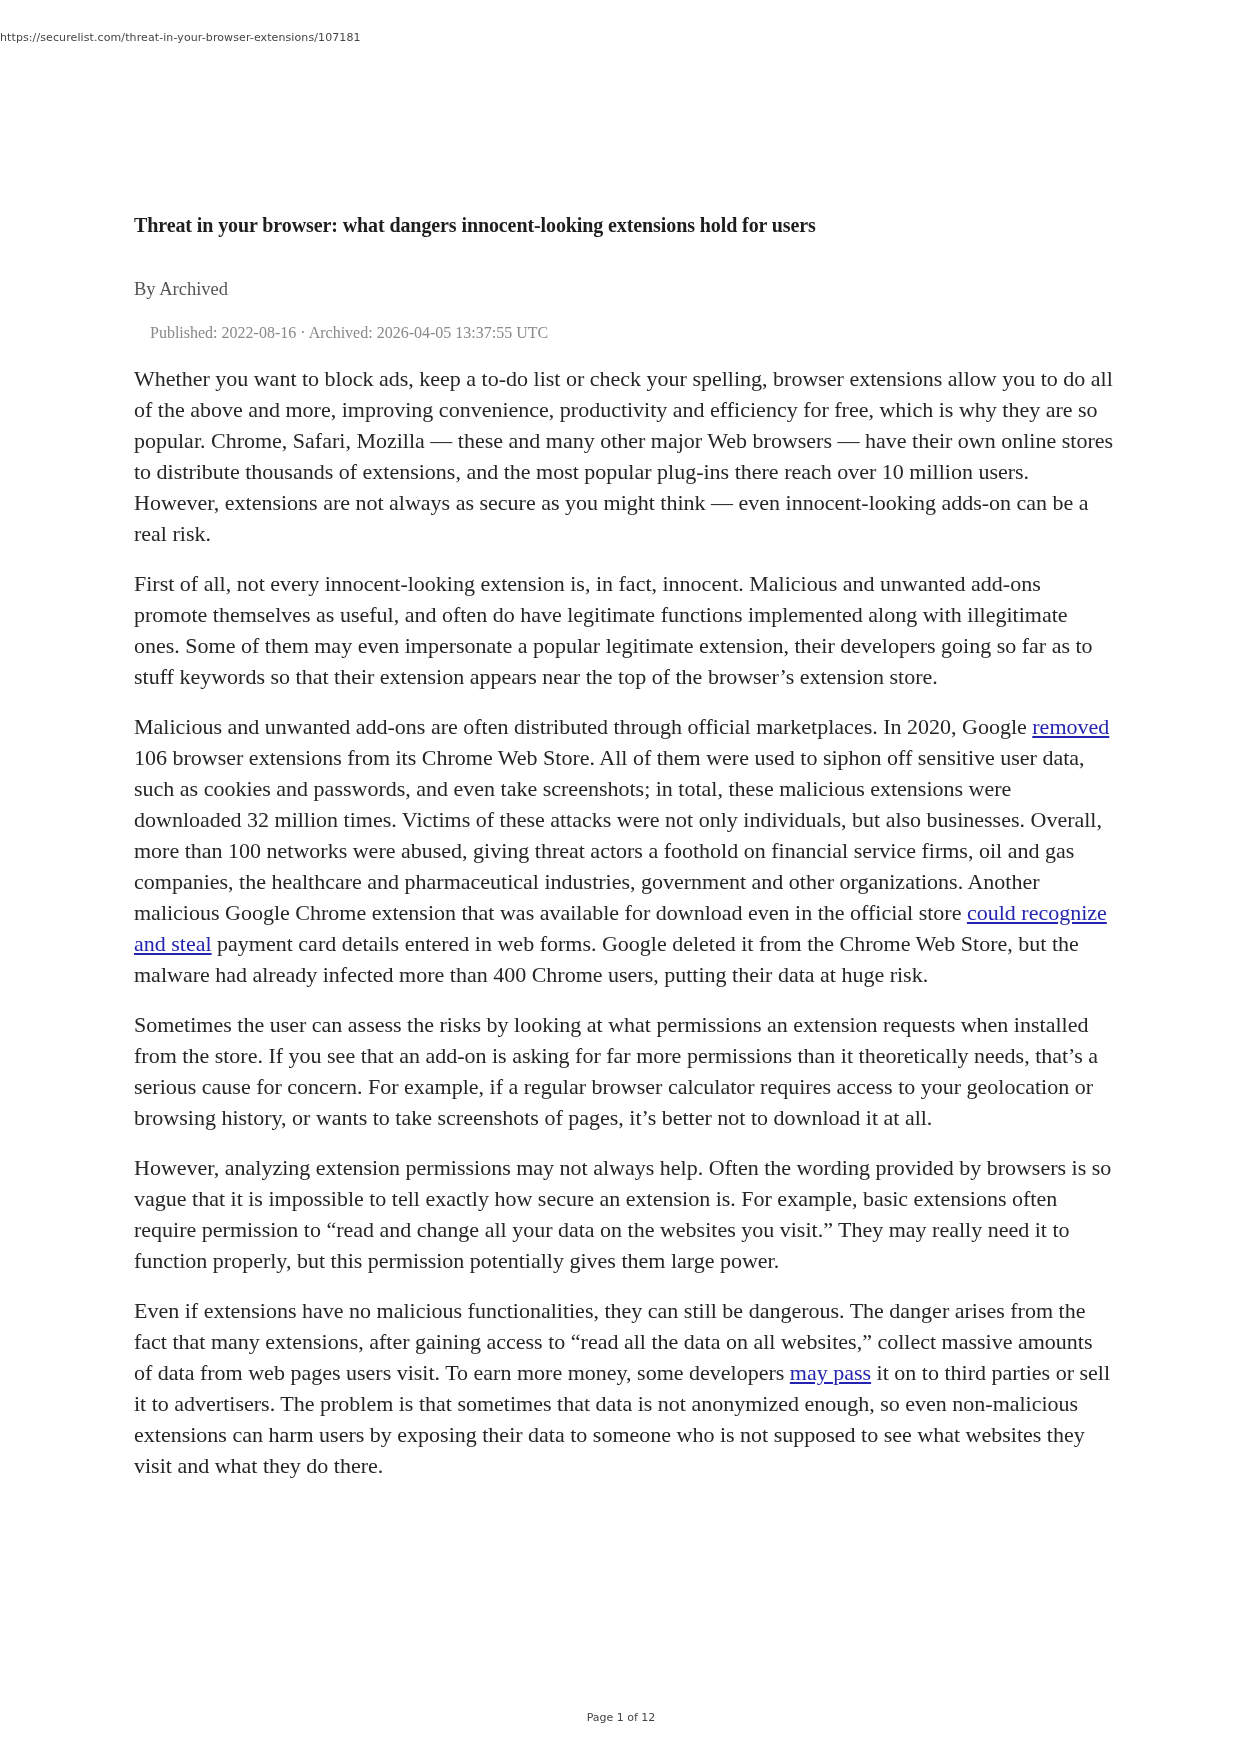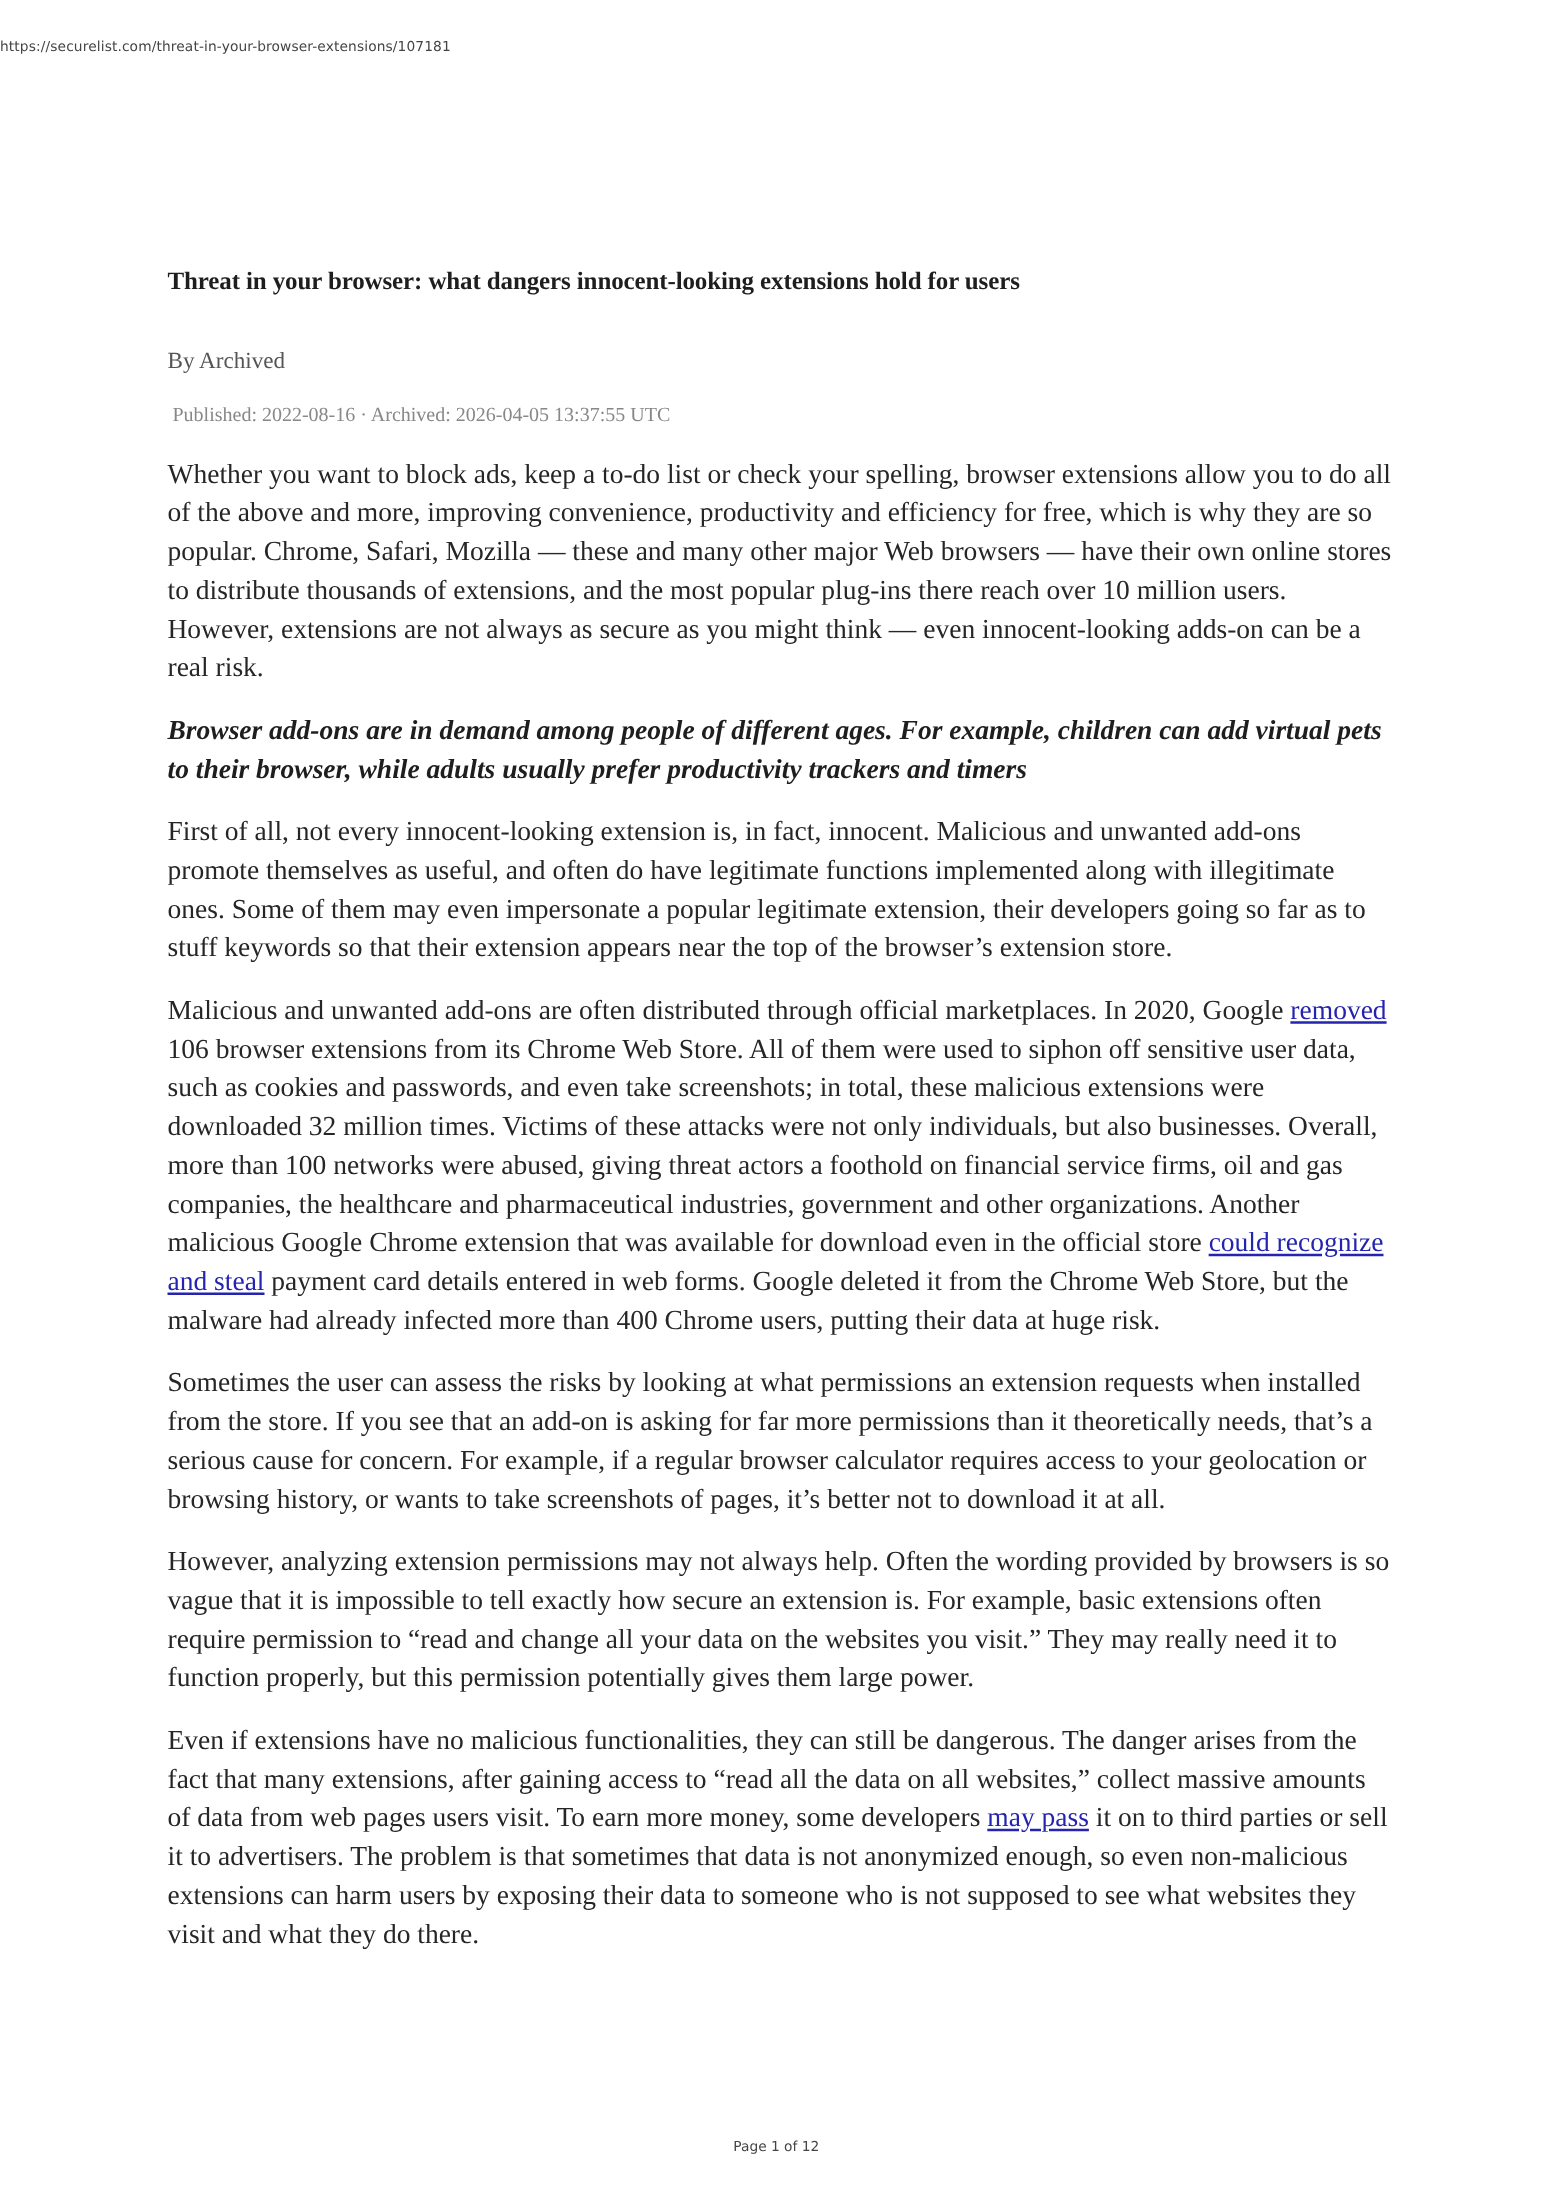--- a/index.html
+++ b/index.html
@@ -43,21 +43,21 @@
     }
     .byline {
       font-size: 18.5px;
       color: #555;
       margin: 0 0 18px 0;
       line-height: 27px;
     }
     .meta {
       font-size: 16px;
       color: #888;
-      margin: 0 0 18px 4px;
+      margin: 0 0 18px 16px;
       line-height: 24px;
     }
     p.para {
       font-size: 22px;
       line-height: 31px;
       margin: 0 0 19px 0;
       color: #262626;
     }
     p.lead {
       font-weight: bold;
@@ -84,21 +84,20 @@
 
 <div class="page-url">https://securelist.com/threat-in-your-browser-extensions/107181</div>
 
 <article class="article">
   <h1 class="title">Threat in your browser: what dangers innocent-looking extensions hold for users</h1>
   <div class="byline">By Archived</div>
   <div class="meta">Published: 2022-08-16 · Archived: 2026-04-05 13:37:55 UTC</div>
 
   <p class="para">Whether you want to block ads, keep a to-do list or check your spelling, browser extensions allow you to do all of the above and more, improving convenience, productivity and efficiency for free, which is why they are so popular. Chrome, Safari, Mozilla — these and many other major Web browsers — have their own online stores to distribute thousands of extensions, and the most popular plug-ins there reach over 10 million users. However, extensions are not always as secure as you might think — even innocent-looking adds-on can be a real risk.</p>
 
-  <p class="para lead">Browser add-ons are in demand among people of different ages. For example, children can add virtual pets to their browser, while adults usually prefer productivity trackers and timers</p>
 
   <p class="para">First of all, not every innocent-looking extension is, in fact, innocent. Malicious and unwanted add-ons promote themselves as useful, and often do have legitimate functions implemented along with illegitimate ones. Some of them may even impersonate a popular legitimate extension, their developers going so far as to stuff keywords so that their extension appears near the top of the browser’s extension store.</p>
 
   <p class="para"><span>Malicious and unwanted add-ons are often distributed through official marketplaces. In 2020, Google </span><a class="link" href="#">removed</a><span> 106 browser extensions from its Chrome Web Store. All of them were used to siphon off sensitive user data, such as cookies and passwords, and even take screenshots; in total, these malicious extensions were downloaded 32 million times. Victims of these attacks were not only individuals, but also businesses. Overall, more than 100 networks were abused, giving threat actors a foothold on financial service firms, oil and gas companies, the healthcare and pharmaceutical industries, government and other organizations. Another malicious Google Chrome extension that was available for download even in the official store </span><a class="link" href="#">could recognize and steal</a><span> payment card details entered in web forms. Google deleted it from the Chrome Web Store, but the malware had already infected more than 400 Chrome users, putting their data at huge risk.</span></p>
 
   <p class="para">Sometimes the user can assess the risks by looking at what permissions an extension requests when installed from the store. If you see that an add-on is asking for far more permissions than it theoretically needs, that’s a serious cause for concern. For example, if a regular browser calculator requires access to your geolocation or browsing history, or wants to take screenshots of pages, it’s better not to download it at all.</p>
 
   <p class="para">However, analyzing extension permissions may not always help. Often the wording provided by browsers is so vague that it is impossible to tell exactly how secure an extension is. For example, basic extensions often require permission to “read and change all your data on the websites you visit.” They may really need it to function properly, but this permission potentially gives them large power.</p>
 
   <p class="para"><span>Even if extensions have no malicious functionalities, they can still be dangerous. The danger arises from the fact that many extensions, after gaining access to “read all the data on all websites,” collect massive amounts of data from web pages users visit. To earn more money, some developers </span><a class="link" href="#">may pass</a><span> it on to third parties or sell it to advertisers. The problem is that sometimes that data is not anonymized enough, so even non-malicious extensions can harm users by exposing their data to someone who is not supposed to see what websites they visit and what they do there.</span></p>

